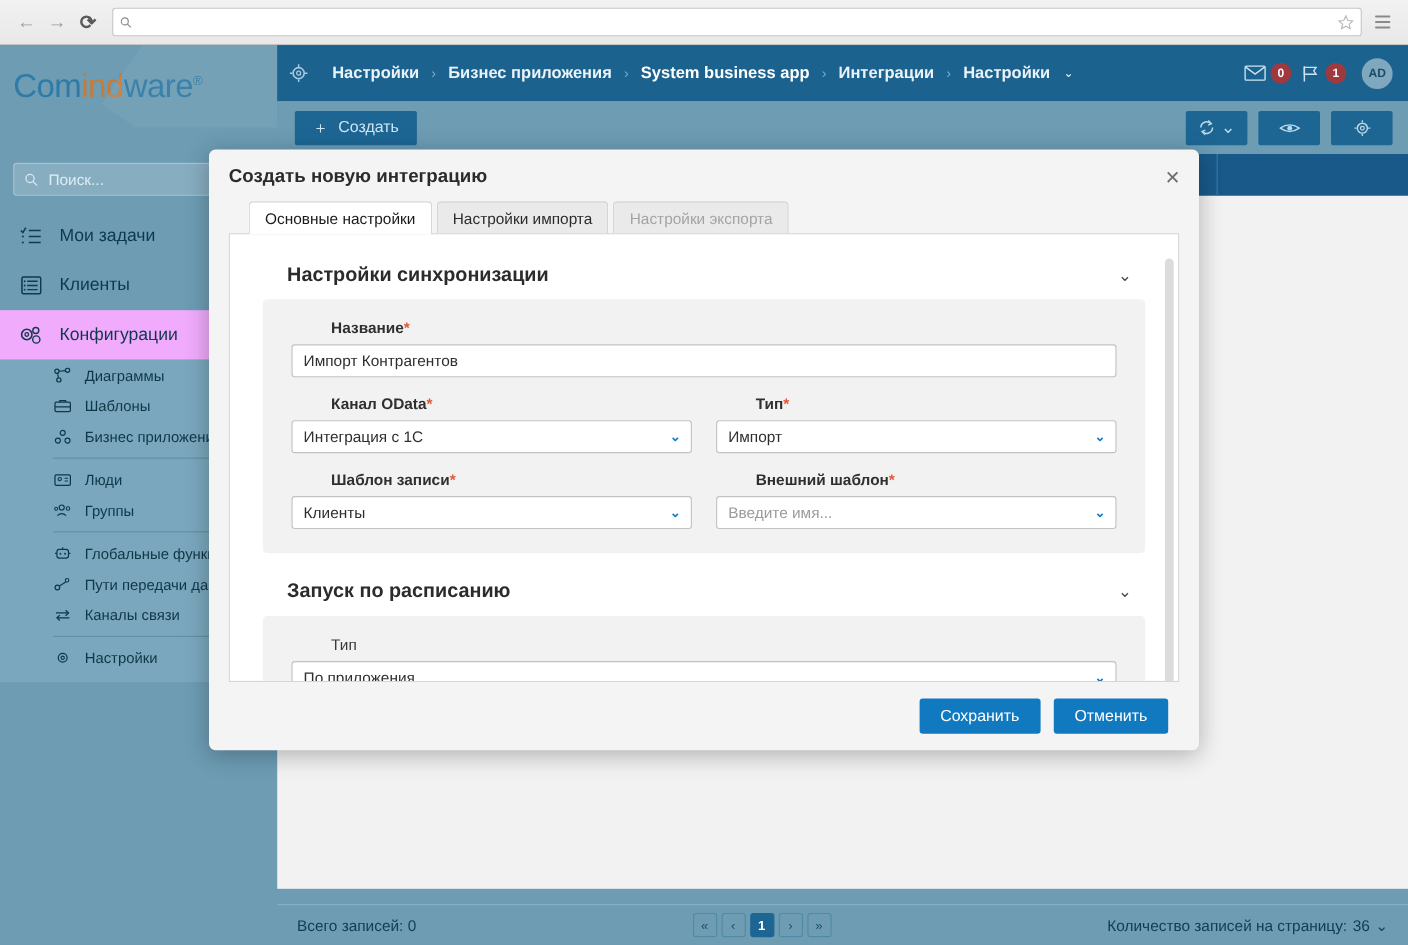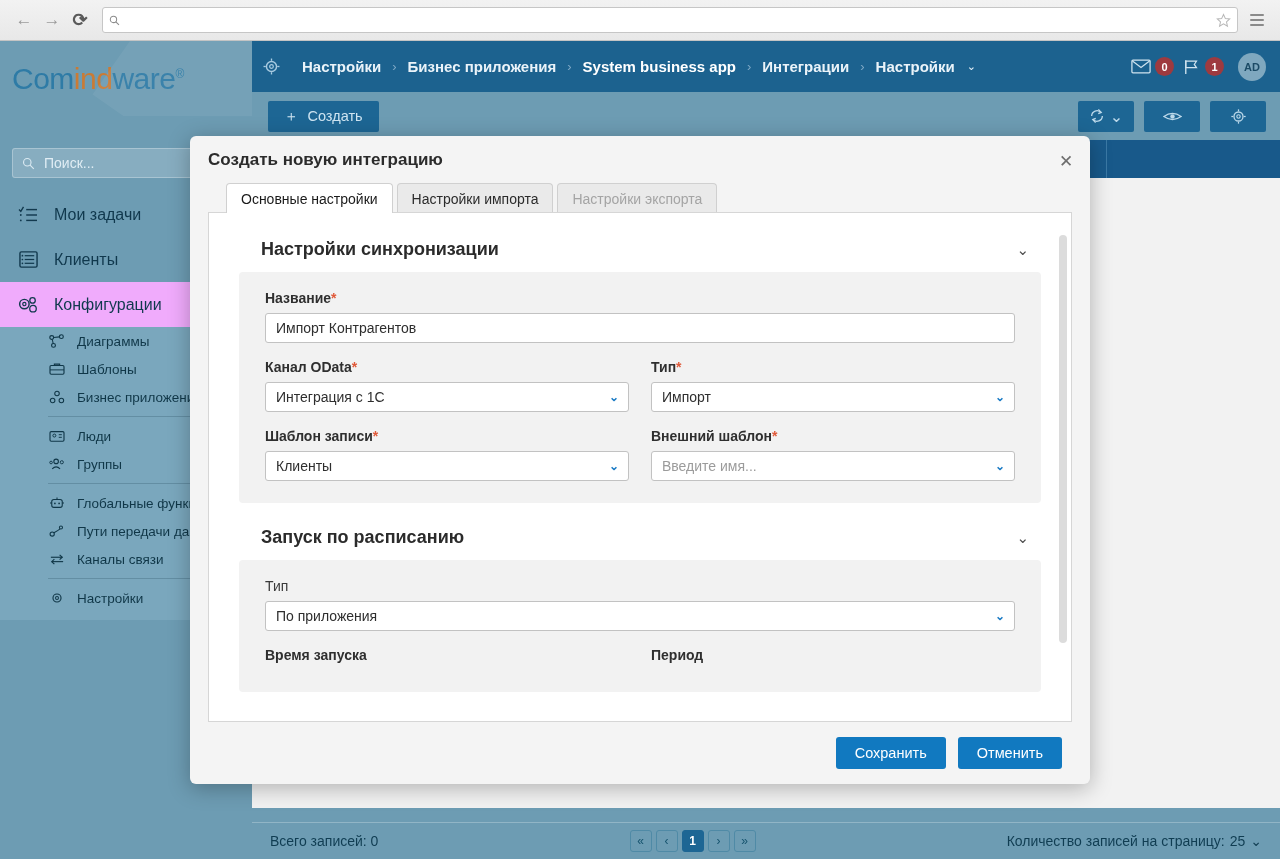--- a/index.html
+++ b/index.html
@@ -137,21 +137,21 @@
   .pg {
     min-width: 22px; height: 22px; border: 1px solid #4f8aa6; border-radius: 3px;
     display: flex; align-items: center; justify-content: center;
     font-size: 12px; color: #15536e; padding: 0 5px;
   }
   .pg.active { background: #1d6694; color: #fff; border-color: #1d6694; font-weight: bold; }
   .pager-right { display: flex; align-items: center; gap: 5px; font-size: 14px; color: #103d52; }
 
   
   .modal {
-    position: absolute; left: 190px; top: 136px; width: 900px; height: 648px;
+    position: absolute; left: 190px; top: 136px; width: 900px; height: 546px;
     background: #f4f4f4; border-radius: 6px;
     box-shadow: 0 4px 22px rgba(0,0,0,0.28);
     display: flex; flex-direction: column;
   }
   .modal-head { position: relative; padding: 14px 18px 0 18px; }
   .modal-title { font-size: 17px; font-weight: bold; color: #2b2b2b; }
   .modal-close {
     position: absolute; right: 13px; top: 14px; width: 22px; height: 22px;
     color: #6e6e6e; font-size: 17px; display: flex; align-items: center; justify-content: center;
   }
@@ -172,21 +172,21 @@
     position: absolute; right: 4px; top: 22px; width: 8px; height: 408px;
     background: #dcdcdc; border-radius: 4px;
   }
   .sec-header {
     display: flex; align-items: center; justify-content: space-between;
     padding: 10px 4px 12px 22px;
   }
   .sec-title { font-size: 18px; font-weight: bold; color: #2b2b2b; }
   .sec-caret { color: #4a4a4a; font-size: 15px; padding-right: 8px; }
   .panel { background: #f2f2f2; border-radius: 4px; padding: 18px 26px 22px 26px; }
-  .fld-label { font-size: 14px; font-weight: bold; color: #2f2f2f; margin-bottom: 7px; }
+  .fld-label { font-size: 14px; font-weight: bold; color: #2f2f2f; margin-bottom: 7px; margin-left: 36px; }
   .fld-label.normal { font-weight: normal; font-size: 14px; color: #3a3a3a; }
   .req { color: #e05a3a; }
   .txt-input {
     height: 30px; background: #fff; border: 1px solid #c2c2c2; border-radius: 3px;
     display: flex; align-items: center; padding: 0 10px; font-size: 14px; color: #2e2e2e;
   }
   .sel {
     height: 30px; background: #fff; border: 1px solid #c2c2c2; border-radius: 3px;
     display: flex; align-items: center; justify-content: space-between;
     padding: 0 9px 0 10px; font-size: 14px; color: #2e2e2e;
@@ -495,21 +495,21 @@
     <span>Всего записей: 0</span>
     <div class="pager-center">
       <span class="pg">«</span>
       <span class="pg">‹</span>
       <span class="pg active">1</span>
       <span class="pg">›</span>
       <span class="pg">»</span>
     </div>
     <div class="pager-right">
       <span>Количество записей на страницу:</span>
-      <span>25</span>
+      <span>36</span>
       <span>⌄</span>
     </div>
   </div>
 
   <div class="modal">
     <div class="modal-head">
       <div class="modal-title">Создать новую интеграцию</div>
       <div class="modal-close">✕</div>
       <div class="tabs">
         <div class="tab active">Основные настройки</div>

